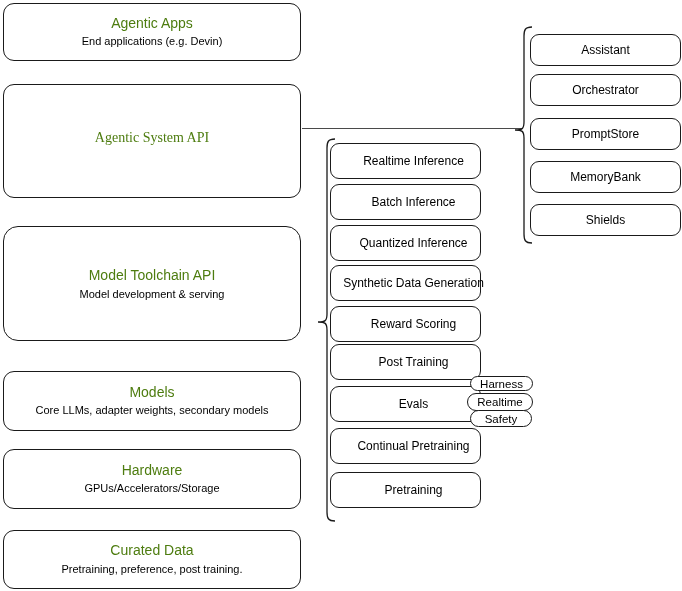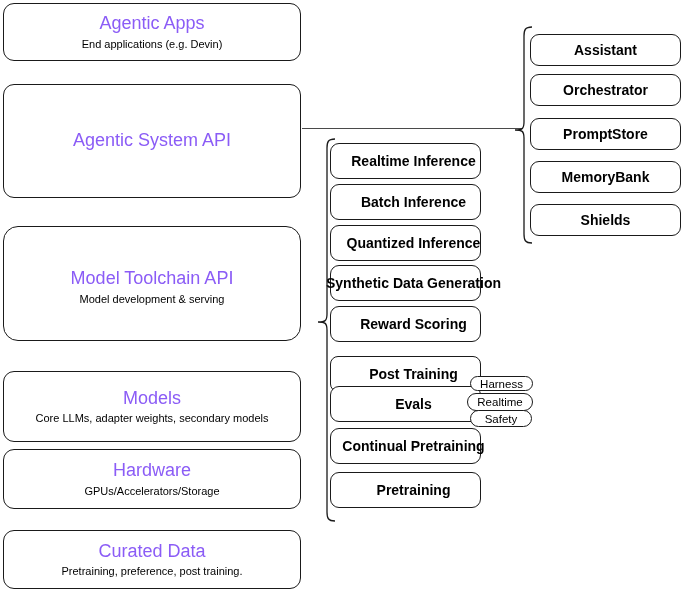--- a/index.html
+++ b/index.html
@@ -27,22 +27,22 @@
     border-radius: 11px;
     background: #ffffff;
     display: flex;
     flex-direction: column;
     align-items: center;
     justify-content: center;
     text-align: center;
     line-height: 1.25;
   }
   .box .title {
-    font-size: 18px;
-    color: #8b5cf6;
+    font-size: 14px;
+    color: #4d7c0f;
     white-space: nowrap;
   }
   .box .subtitle {
     font-size: 11px;
     color: #000;
     margin-top: 3px;
     white-space: nowrap;
   }
 
   
@@ -55,23 +55,22 @@
   
   .cap-box {
     position: absolute;
     box-sizing: border-box;
     border: 1.3px solid #1a1a1a;
     border-radius: 9px;
     background: #ffffff;
     display: flex;
     align-items: center;
     justify-content: center;
-    font-size: 14px;
-    white-space: nowrap;
-    font-weight: bold;
+    font-size: 12px;
+    white-space: nowrap;
   }
   .mid-box  { left: 330px; width: 151px; height: 36px; padding-left: 16px; }
   .right-box{ left: 530px; width: 151px; height: 32px; }
 
   
   .pill {
     position: absolute;
     box-sizing: border-box;
     border: 1.3px solid #1a1a1a;
     border-radius: 999px;
@@ -106,33 +105,33 @@
 <body>
 
 <div id="canvas">
 
   <div class="box layer-box" style="top:3px; height:58px;">
     <div class="title">Agentic Apps</div>
     <div class="subtitle">End applications (e.g. Devin)</div>
   </div>
 
   <div class="box layer-box tall" style="top:84px; height:114px; justify-content:flex-start;">
-    <div class="inner" style="top:44px;">
+    <div class="inner" style="top:44px;font-family:Liberation Serif, serif;">
       <div class="title">Agentic System API</div>
     </div>
   </div>
 
   <div class="box layer-box tall" style="top:226px; height:115px; justify-content:flex-start;border-radius:15px;">
     <div class="inner" style="top:40px;">
       <div class="title">Model Toolchain API</div>
       <div class="subtitle">Model development &amp; serving</div>
     </div>
   </div>
 
-  <div class="box layer-box" style="top:371px; height:71px;">
+  <div class="box layer-box" style="top:371px; height:60px;">
     <div class="title">Models</div>
     <div class="subtitle">Core LLMs, adapter weights, secondary models</div>
   </div>
 
   <div class="box layer-box" style="top:449px; height:60px;">
     <div class="title">Hardware</div>
     <div class="subtitle">GPUs/Accelerators/Storage</div>
   </div>
 
   <div class="box layer-box" style="top:530px; height:59px;">
@@ -174,21 +173,21 @@
   </div>
   <div class="cap-box mid-box" style="top:225px;">
     <span>Quantized Inference</span>
   </div>
   <div class="cap-box mid-box" style="top:265px;">
     <span>Synthetic Data Generation</span>
   </div>
   <div class="cap-box mid-box" style="top:306px;">
     <span>Reward Scoring</span>
   </div>
-  <div class="cap-box mid-box" style="top:356px;border-radius:8px;">
+  <div class="cap-box mid-box" style="top:344px;">
     <span>Post Training</span>
   </div>
   <div class="cap-box mid-box" style="top:386px;">
     <span>Evals</span>
   </div>
   <div class="cap-box mid-box" style="top:428px;">
     <span>Continual Pretraining</span>
   </div>
   <div class="cap-box mid-box" style="top:472px;">
     <span>Pretraining</span>

